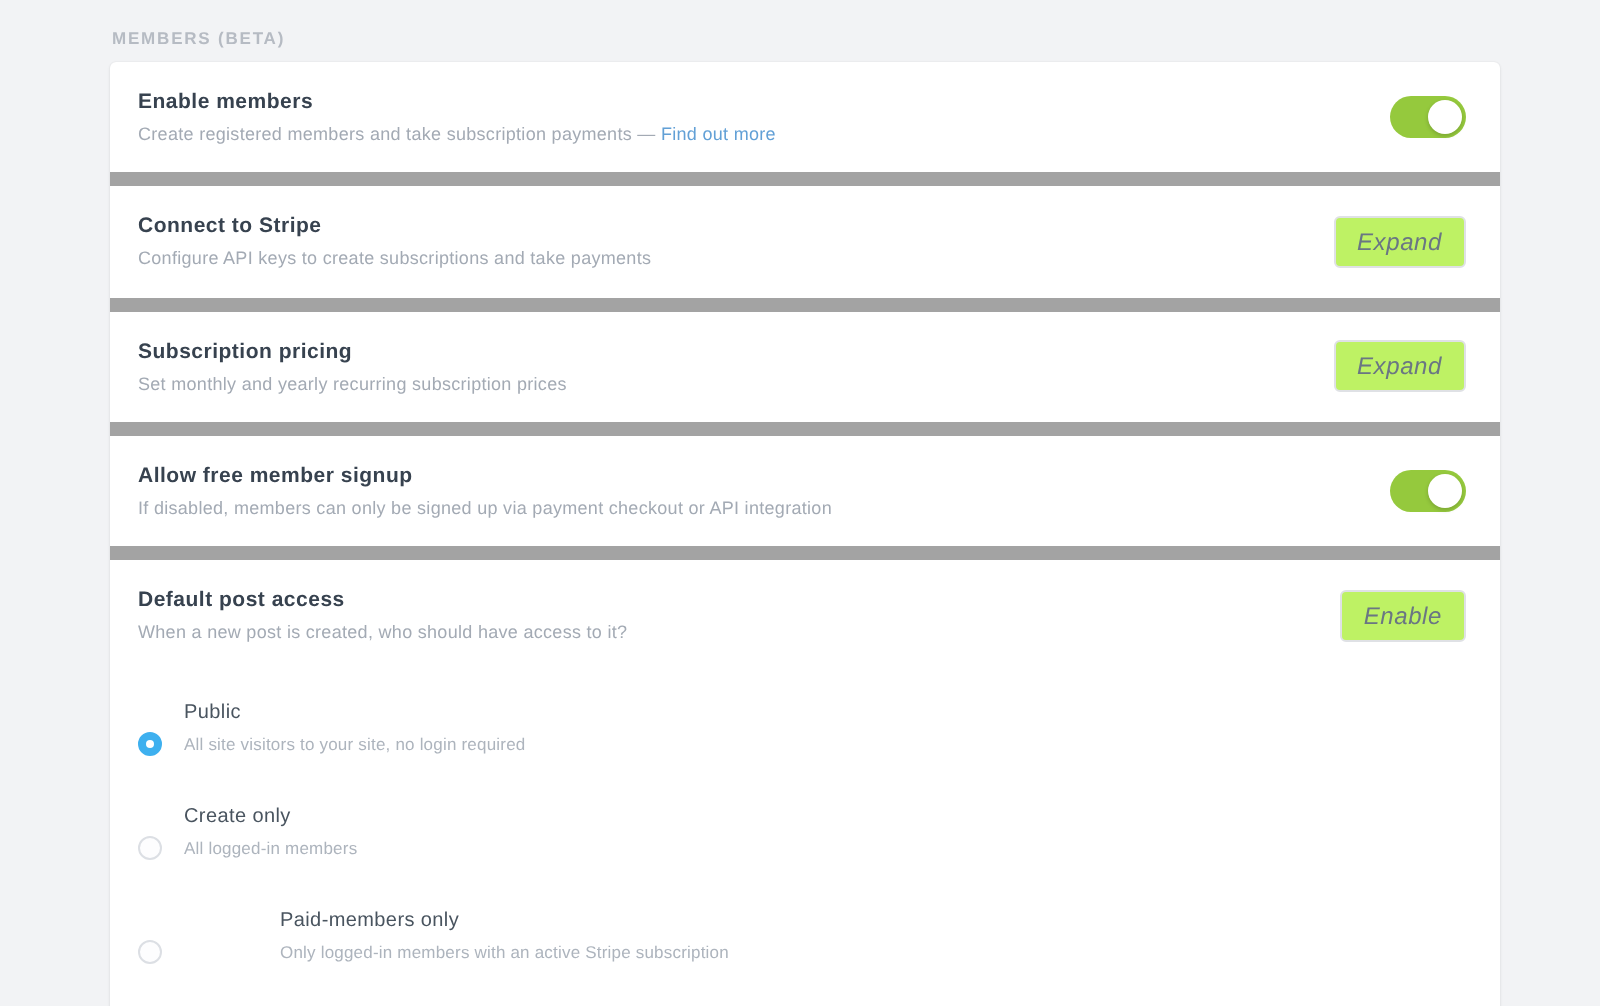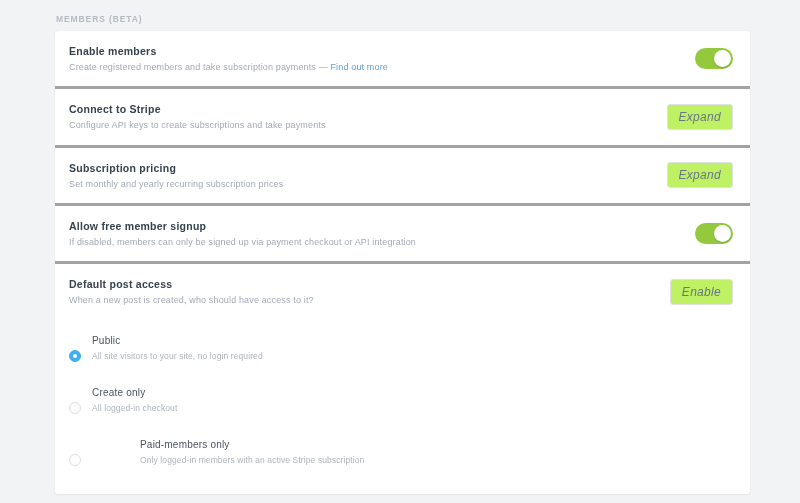--- a/index.html
+++ b/index.html
@@ -46,21 +46,21 @@
 
   
   .row {
     display: flex;
     align-items: center;
     justify-content: space-between;
     padding: 13px 17px 13px 14px;
     min-height: 48px;
   }
 
-  .row + .row { border-top: 3px solid #a3a3a3; }
+  .row + .row { border-top: 7px solid #a3a3a3; }
 
   .row-text { padding-right: 16px; }
 
   .row-title {
     font-size: 10.5px;
     font-weight: 700;
     color: #37424f;
     letter-spacing: 0.25px;
     line-height: 1.35;
   }
@@ -232,21 +232,21 @@
         <span>
           <span class="radio-label">Public</span>
           <div class="radio-desc">All site visitors to your site, no login required</div>
         </span>
       </div>
 
       <div class="radio-item">
         <span class="radio-mark"></span>
         <span>
           <span class="radio-label">Create only</span>
-          <div class="radio-desc">All logged-in checkout</div>
+          <div class="radio-desc">All logged-in members</div>
         </span>
       </div>
 
       <div class="radio-item">
         <span class="radio-mark"></span>
         <span>
           <span class="radio-label">Paid-members only</span>
           <div class="radio-desc">Only logged-in members with an active Stripe subscription</div>
         </span>
       </div>

